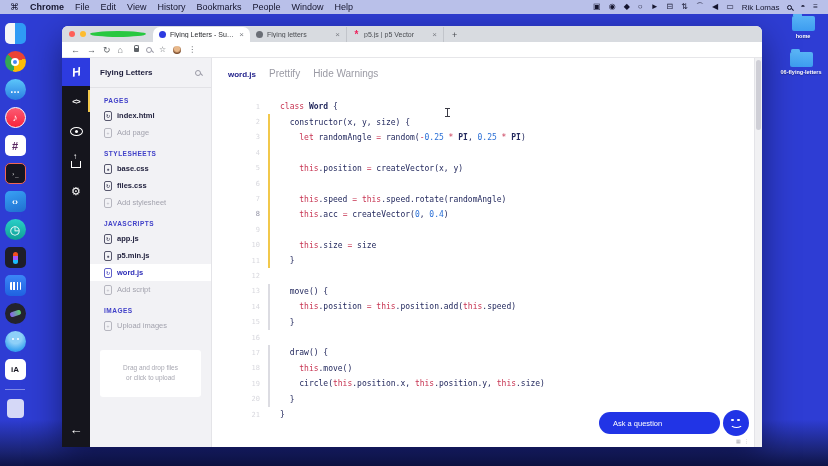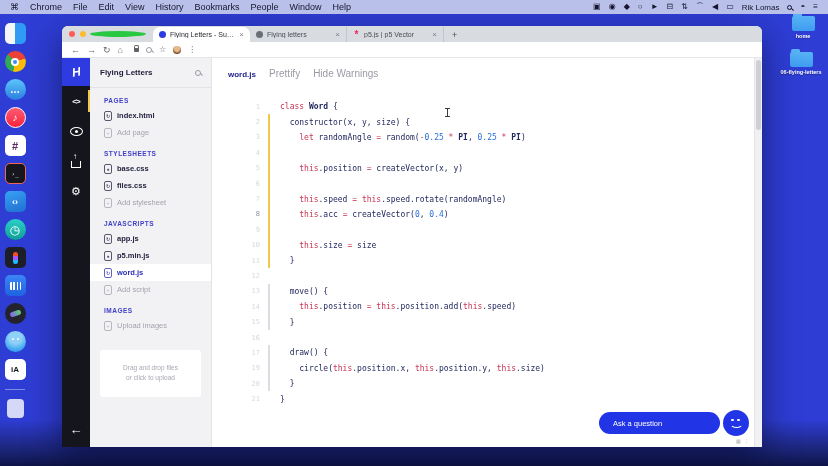--- a/index.html
+++ b/index.html
@@ -5,21 +5,21 @@
   *{margin:0;padding:0;box-sizing:border-box}
   html,body{background:#000}
   #screen{position:relative;width:828px;height:466px;overflow:hidden;
     font-family:"Liberation Sans",sans-serif;
     background:linear-gradient(180deg,#2e3dd4 0%,#2e3dd4 90%,#1a2372 97%,#0e1448 100%)}
   
   #menubar{position:absolute;top:0;left:0;right:0;height:14px;background:#b9c0e9;
     display:flex;align-items:center;padding:0 10px;font-size:9px;color:#15152e;white-space:nowrap;z-index:50}
   #menu-items{display:flex;gap:11px;align-items:center}
   .menu-item{cursor:default}
-  .menu-item.app{font-weight:400}
+  .menu-item.app{font-weight:700}
   #menu-right{margin-left:auto;display:flex;gap:8px;align-items:center;font-size:8px}
   .mstat{display:inline-block;line-height:14px}
   .mag{width:5px;height:5px;border:1px solid #15152e;border-radius:50%;position:relative;display:inline-block}
   .mag::after{content:"";position:absolute;width:3px;height:1px;background:#15152e;right:-2.5px;bottom:-1px;transform:rotate(45deg)}
   
   #dock{position:absolute;left:0;top:14px;bottom:8px;width:30px;display:flex;flex-direction:column;
     align-items:center;gap:7px;padding-top:9px;z-index:40}
   .di{width:21px;height:21px;border-radius:5px;position:relative;display:flex;align-items:center;justify-content:center;
     font-size:9px;color:#fff;flex:none}
   .di-finder{background:linear-gradient(90deg,#f5f6f8 0 46%,#2f9bf5 46%)}
@@ -372,20 +372,21 @@
             <div class="cl"><span class="g on">8</span><span class="bar by"></span><span class="ct"><span class="t">    </span><span class="k">this</span><span class="t">.acc </span><span class="k">= </span><span class="t">createVector(</span><span class="n">0</span><span class="t">, </span><span class="n">0.4</span><span class="t">)</span></span></div>
             <div class="cl"><span class="g">9</span><span class="bar by"></span><span class="ct"></span></div>
             <div class="cl"><span class="g">10</span><span class="bar by"></span><span class="ct"><span class="t">    </span><span class="k">this</span><span class="t">.size </span><span class="k">= </span><span class="t">size</span></span></div>
             <div class="cl"><span class="g">11</span><span class="bar by"></span><span class="ct"><span class="t">  }</span></span></div>
             <div class="cl"><span class="g">12</span><span class="bar"></span><span class="ct"></span></div>
             <div class="cl"><span class="g">13</span><span class="bar bg"></span><span class="ct"><span class="t">  move() {</span></span></div>
             <div class="cl"><span class="g">14</span><span class="bar bg"></span><span class="ct"><span class="t">    </span><span class="k">this</span><span class="t">.position </span><span class="k">= </span><span class="k">this</span><span class="t">.position.add(</span><span class="k">this</span><span class="t">.speed)</span></span></div>
             <div class="cl"><span class="g">15</span><span class="bar bg"></span><span class="ct"><span class="t">  }</span></span></div>
             <div class="cl"><span class="g">16</span><span class="bar"></span><span class="ct"></span></div>
             <div class="cl"><span class="g">17</span><span class="bar bg"></span><span class="ct"><span class="t">  draw() {</span></span></div>
+            <div class="cl"><span class="g">18</span><span class="bar bg"></span><span class="ct"><span class="t">    </span><span class="k">this</span><span class="t">.move()</span></span></div>
             <div class="cl"><span class="g">19</span><span class="bar bg"></span><span class="ct"><span class="t">    circle(</span><span class="k">this</span><span class="t">.position.x, </span><span class="k">this</span><span class="t">.position.y, </span><span class="k">this</span><span class="t">.size)</span></span></div>
             <div class="cl"><span class="g">20</span><span class="bar bg"></span><span class="ct"><span class="t">  }</span></span></div>
             <div class="cl"><span class="g">21</span><span class="bar"></span><span class="ct"><span class="t">}</span></span></div>
           </div>
         <div id="ibeam"></div>
         <div id="ask-pill">
             <span>Ask a question</span>
           </div>
         <div id="smiley">
             <span class="sm-face"></span>

